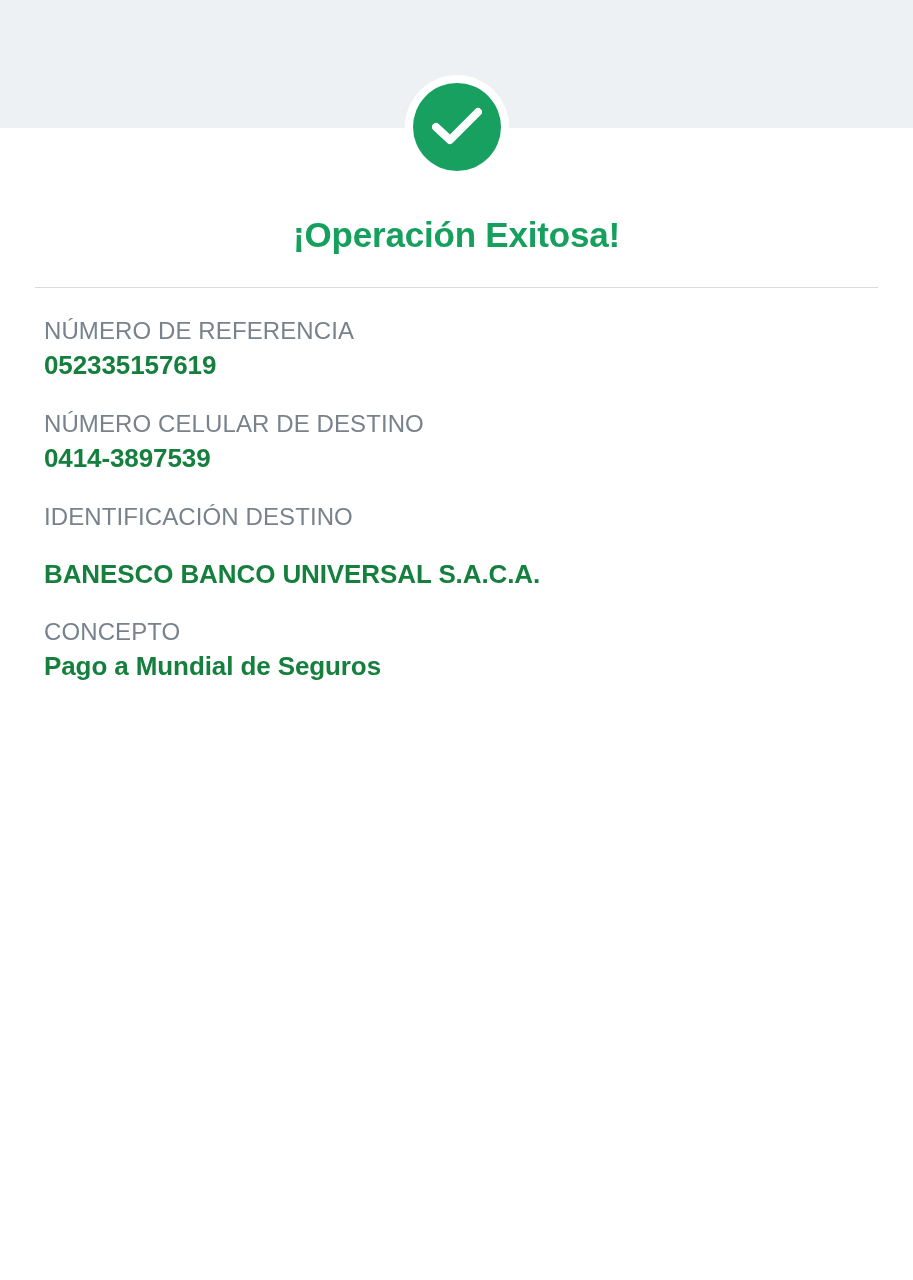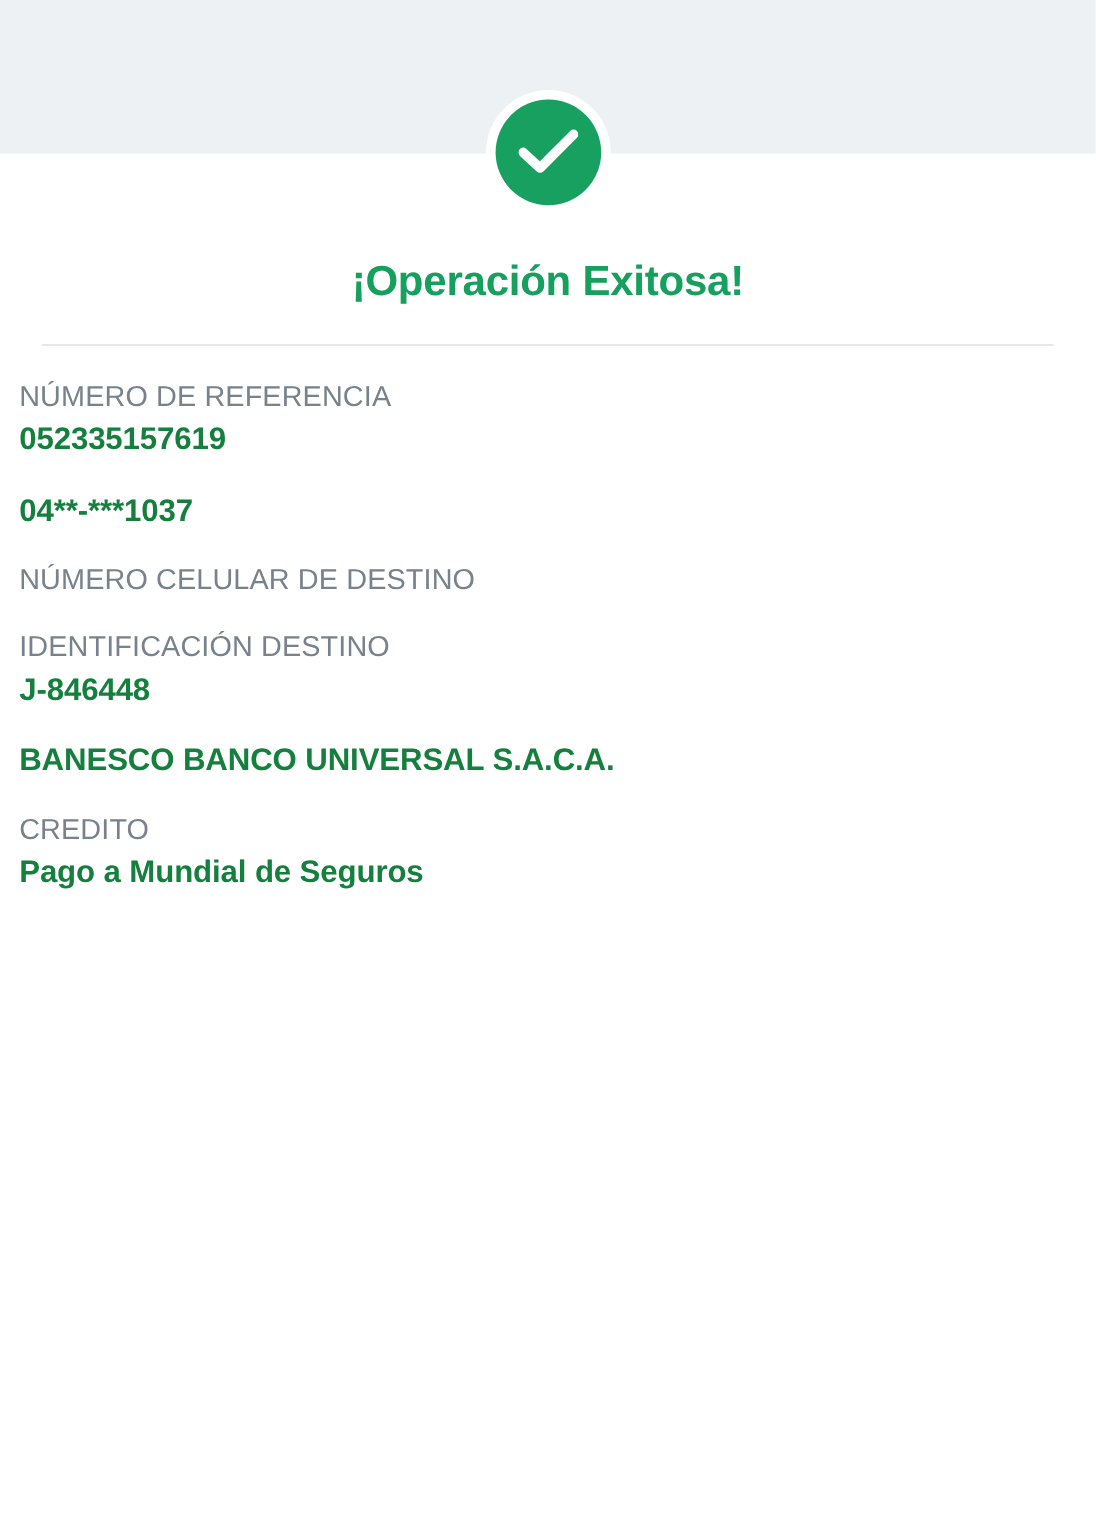--- a/index.html
+++ b/index.html
@@ -83,21 +83,21 @@
   }
 
   .divider {
     margin: 32px auto 0 auto;
     width: 843px;
     height: 1px;
     background: #d6dbdf;
   }
 
   .details {
-    padding: 28px 36px 0 16px;
+    padding: 28px 36px 0 44px;
   }
 
   .row {
     margin-bottom: 26px;
   }
   .row:last-child {
     margin-bottom: 0;
   }
 
   .row-label {
@@ -144,38 +144,37 @@
 
     <div class="details">
 
       <div class="row">
         <span class="row-label">NÚMERO DE REFERENCIA</span>
         <span class="row-value">052335157619</span>
       </div>
 
 
       <div class="row">
-        <span class="row-value">04**-***1037</span>
       </div>
 
       <div class="row">
         <span class="row-label">NÚMERO CELULAR DE DESTINO</span>
+        <span class="row-value">0414-3897539</span>
       </div>
 
       <div class="row">
         <span class="row-label">IDENTIFICACIÓN DESTINO</span>
-        <span class="row-value">J-846448</span>
       </div>
 
       <div class="row">
         <span class="row-value">BANESCO BANCO UNIVERSAL S.A.C.A.</span>
       </div>
 
 
 
       <div class="row">
-        <span class="row-label">CREDITO</span>
+        <span class="row-label">CONCEPTO</span>
         <span class="row-value">Pago a Mundial de Seguros</span>
       </div>
 
     </div>
   </div>
 </div>
 
 </body></html>

